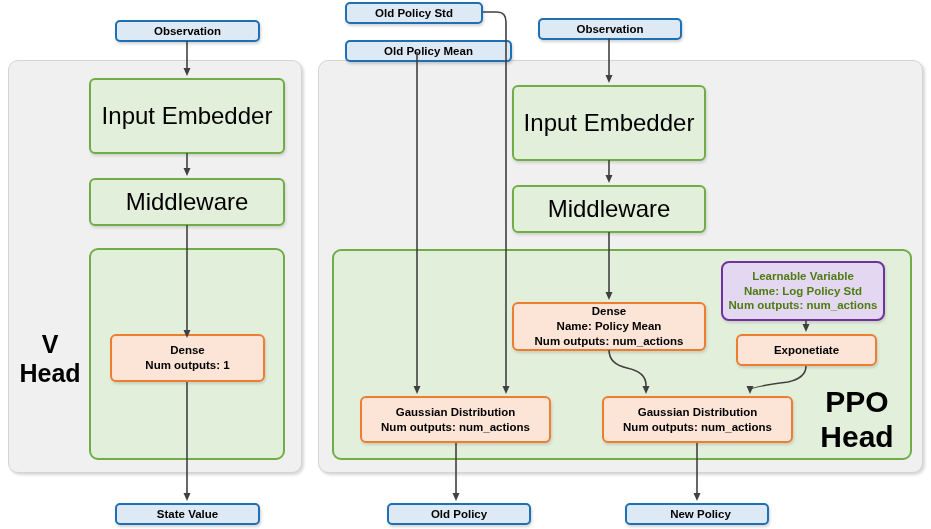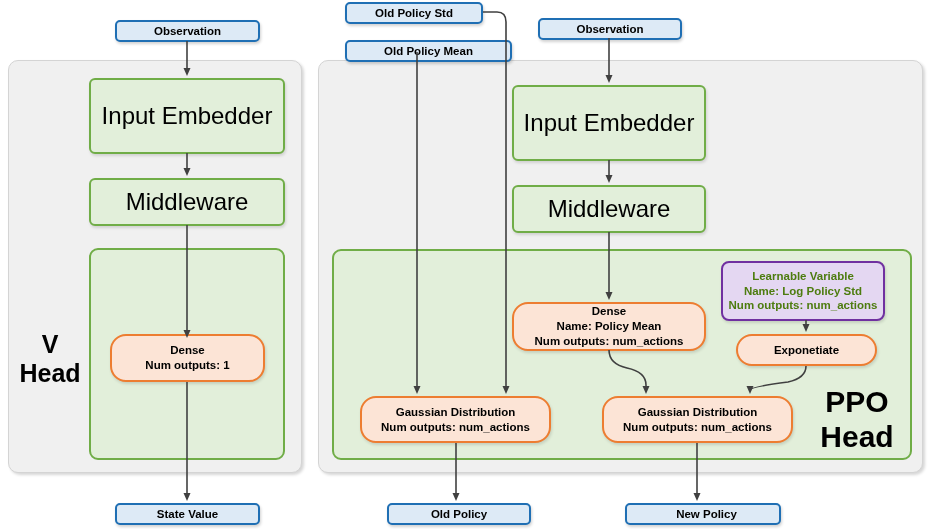--- a/index.html
+++ b/index.html
@@ -50,21 +50,21 @@
     background: #e2efda;
     border: 2px solid #70ad47;
     border-radius: 6px;
     box-shadow: 1px 2px 3px rgba(0,0,0,0.13);
     font-weight: normal;
     color: #000;
   }
   .node-orange {
     background: #fce4d6;
     border: 2px solid #ed7d31;
-    border-radius: 16px;
+    border-radius: 6px;
     box-shadow: 1px 2px 3px rgba(0,0,0,0.13);
     color: #000;
   }
   .node-purple {
     background: #e4d7f2;
     border: 2px solid #7030a0;
     border-radius: 8px;
     box-shadow: 1px 2px 3px rgba(0,0,0,0.13);
     color: #4d7c0f;
   }
@@ -216,17 +216,17 @@
 
   <div class="big-label" style="left:812px; top:385px; width:90px; font-size:30px;">
     <div>PPO</div>
     <div>Head</div>
   </div>
 
   <div class="node node-blue" style="left:387px; top:503px; width:144px;">
     <span>Old Policy</span>
   </div>
 
-  <div class="node node-blue" style="left:625px; top:503px; width:156px;padding-left:7px;">
+  <div class="node node-blue" style="left:625px; top:503px; width:144px;padding-left:7px;">
     <span>New Policy</span>
   </div>
 
 </div>
 
 </body></html>

